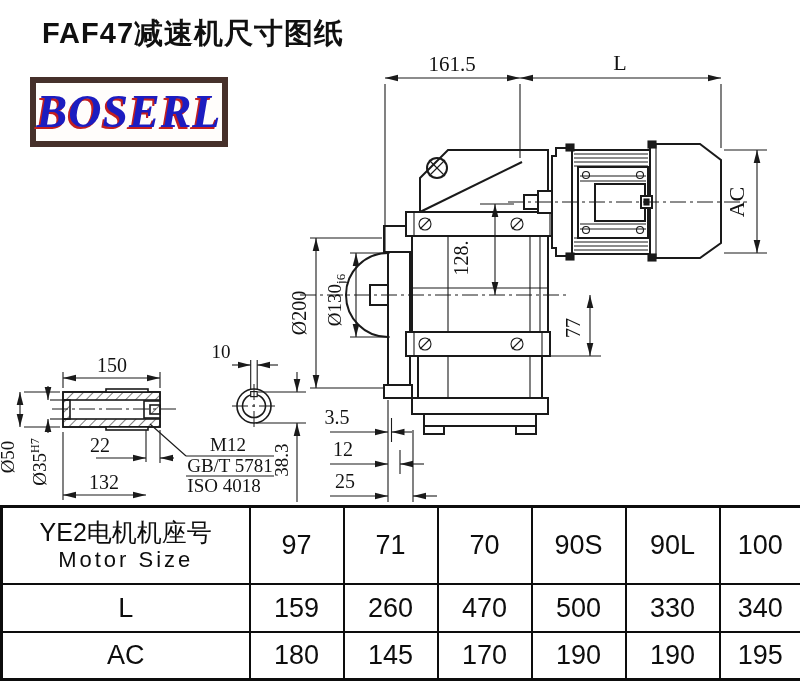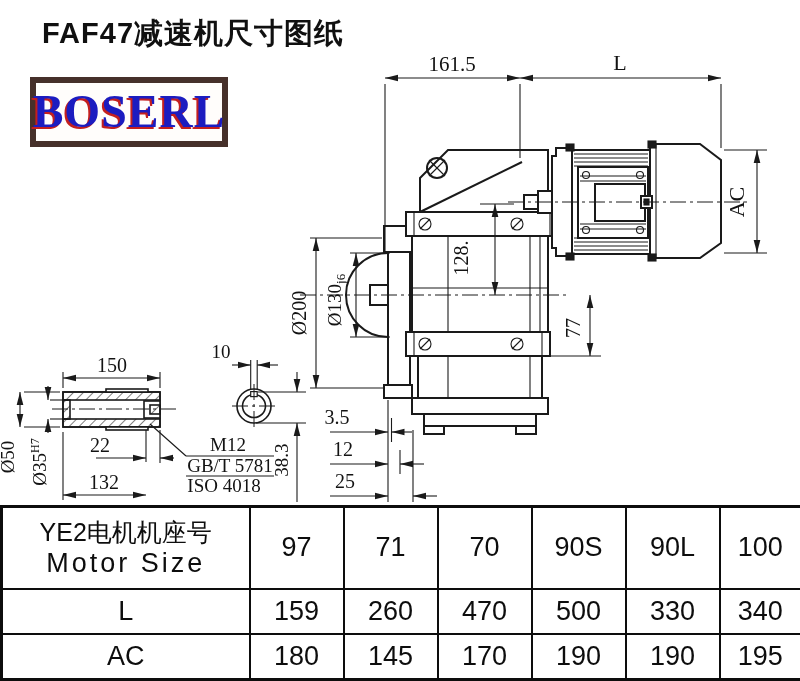--- a/index.html
+++ b/index.html
@@ -3,30 +3,30 @@
 <meta charset="utf-8">
 <style>
   html,body{margin:0;padding:0;}
   body{width:800px;height:681px;position:relative;background:#ffffff;overflow:hidden;
        font-family:"Liberation Sans",sans-serif;}
   .page-title{position:absolute;left:34px;top:14px;font-size:29px;font-weight:bold;
        color:#101010;letter-spacing:1px;white-space:nowrap;margin-left:8px;}
   .logo-box{position:absolute;left:30px;top:77px;width:186px;height:58px;
        border:6px solid #46302a;background:#fffdfb;display:flex;align-items:center;justify-content:center;}
   .logo-text{font-family:"Liberation Serif",serif;font-weight:bold;font-size:46px;line-height:1;
-       color:#1c1cc0;text-shadow:-2px 2px 0 #c41f1f;letter-spacing:1px;}
+       color:#1c1cc0;text-shadow:-2px 2px 0 #c41f1f;letter-spacing:1px;font-style:italic;}
   svg.drawing{position:absolute;left:0;top:0;}
   svg text{font-family:"Liberation Serif",serif;fill:#131313;}
   .dim-table{position:absolute;left:0;top:505px;width:800px;height:176px;
        border-collapse:collapse;table-layout:fixed;background:#fff;}
   .dim-table td{border:2.5px solid #0d0d0d;text-align:center;vertical-align:middle;
        padding:0;font-size:27px;color:#0d0d0d;}
   .dim-table{border:3px solid #0d0d0d;}
   .hdr-cn{font-size:25px;line-height:1.2;}
-  .hdr-en{font-size:27px;letter-spacing:3px;line-height:1.2;}
+  .hdr-en{font-size:22px;letter-spacing:3px;line-height:1.2;}
   tr.header-row{height:50px;}
   tr.data-row{height:36px;}
 </style>
 </head>
 <body>
 
 <svg class="drawing" width="800" height="505" viewBox="0 0 800 505">
   <defs>
     <marker id="ah" markerWidth="14" markerHeight="9" refX="13" refY="4" orient="auto-start-reverse" markerUnits="userSpaceOnUse">
       <path d="M13,4 L0,0.7 L0,7.3 Z" fill="#1a1a1a"></path>

